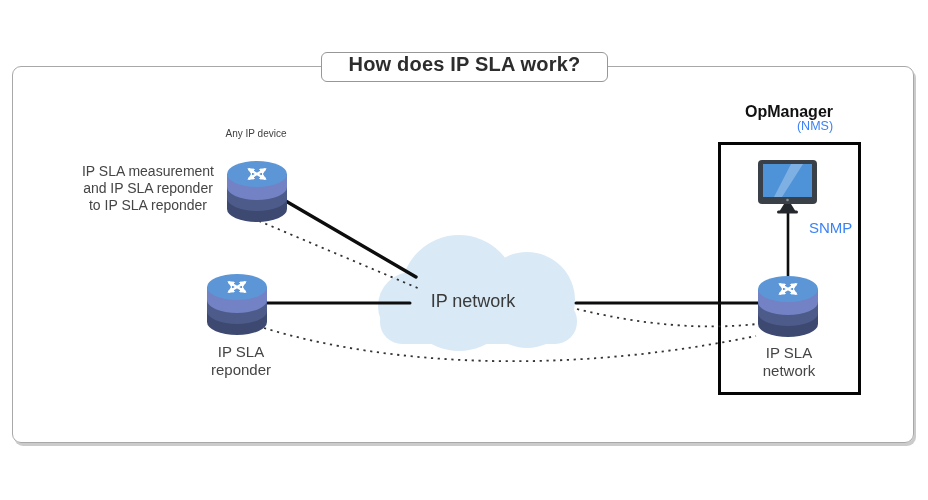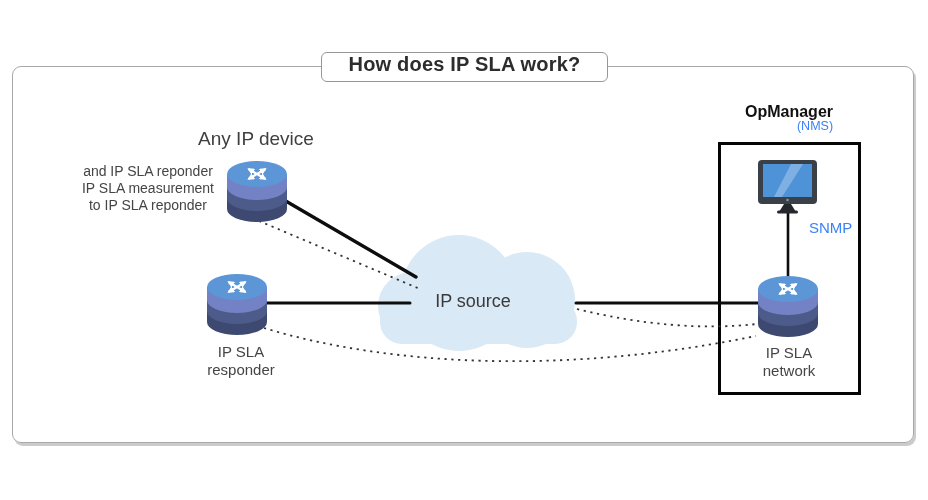--- a/index.html
+++ b/index.html
@@ -24,21 +24,21 @@
   .title-box span{
     font-size:20px;font-weight:bold;color:var(--title_text,#2d2d2d);letter-spacing:.2px;
   }
   .nms-box{
     position:absolute;left:718px;top:142px;width:143px;height:253px;
     border:3px solid var(--nms_box_border,#050505);box-sizing:border-box;z-index:1;
   }
   svg.layer{z-index:2;}
   .lbl{position:absolute;color:var(--label_text,#454545);z-index:4;}
   .lbl.center{text-align:center;}
-  .any-ip{left:186px;top:128px;width:140px;font-size:19px;color:#3f3f3f;}
+  .any-ip{left:186px;top:128px;width:140px;font-size:10px;color:#3f3f3f;}
   .note{left:48px;top:163px;width:200px;font-size:14px;line-height:17px;color:#454545;}
   .network-lbl{left:398px;top:291px;width:150px;font-size:18px;font-weight:500;color:#3a3a3a;}
   .responder-lbl{left:181px;top:343px;width:120px;font-size:15px;line-height:17.5px;}
   .opm-lbl{left:719px;top:103px;width:140px;font-size:16px;font-weight:bold;color:#111;}
   .nms-sub{left:745px;top:119px;width:140px;font-size:12.5px;color:#3b82f6;}
   .snmp-lbl{left:809px;top:219px;font-size:15px;color:#3b82f6;}
   .source-lbl{left:729px;top:344px;width:120px;font-size:15px;line-height:17.5px;}
 </style>
 </head>
 <body>
@@ -96,30 +96,30 @@
       <polygon points="33,4 45,4 24,37 16,37" fill="rgba(255,255,255,0.28)"></polygon>
       <circle cx="29.5" cy="40" r="1.3" fill="#8a8f94"></circle>
       <polygon points="26,44 33,44 38,52 21,52" style="fill:var(--monitor_stand)"></polygon>
       <rect x="19" y="50.5" width="21" height="3" rx="1.5" style="fill:var(--monitor_stand)"></rect>
     </g>
   </svg>
 
   <div class="lbl any-ip center">Any IP device</div>
 
   <div class="lbl note center">
+    <div>IP SLA measurement</div>
     <div>and IP SLA reponder</div>
-    <div>IP SLA measurement</div>
     <div>to IP SLA reponder</div>
   </div>
 
-  <div class="lbl network-lbl center">IP source</div>
+  <div class="lbl network-lbl center">IP network</div>
 
   <div class="lbl responder-lbl center">
     <div>IP SLA</div>
-    <div>responder</div>
+    <div>reponder</div>
   </div>
 
   <div class="lbl opm-lbl center">OpManager</div>
   <div class="lbl nms-sub center">(NMS)</div>
   <div class="lbl snmp-lbl">SNMP</div>
 
   <div class="lbl source-lbl center">
     <div>IP SLA</div>
     <div>network</div>
   </div>

